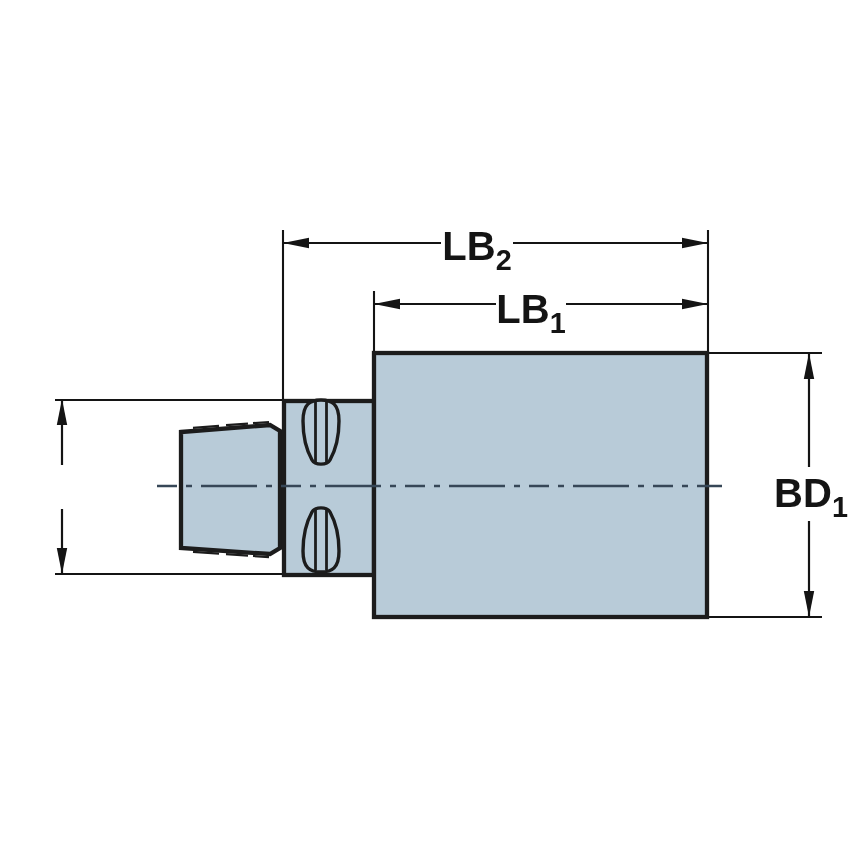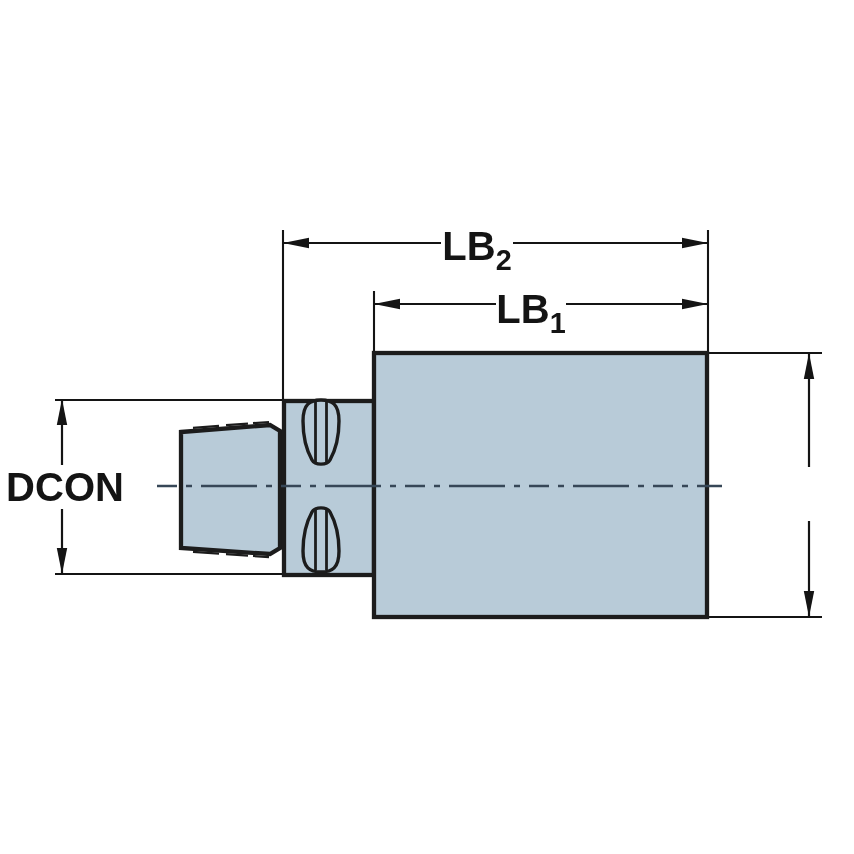--- a/index.html
+++ b/index.html
@@ -152,18 +152,18 @@
   </svg>
 
   <div class="dim-label" style="left:477px; top:246px;">
     <span>LB</span><span class="sub">2</span>
   </div>
 
   <div class="dim-label" style="left:531px; top:309px;">
     <span>LB</span><span class="sub">1</span>
   </div>
 
-  <div class="dim-label" style="left:65px; top:487px;">
-    <span>DCON</span><span class="sub"></span>
+
+  <div class="dim-label" style="left:811px; top:493px;">
+    <span>BD</span><span class="sub">1</span>
   </div>
-
 
 </div>
 
 </body></html>

